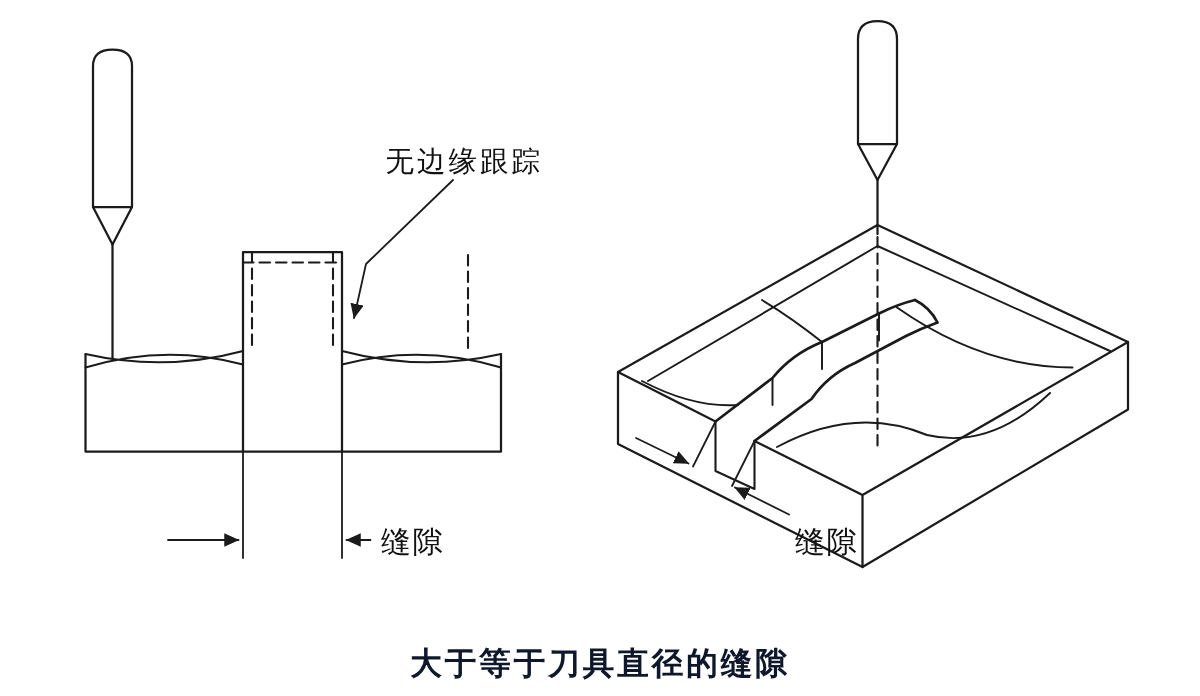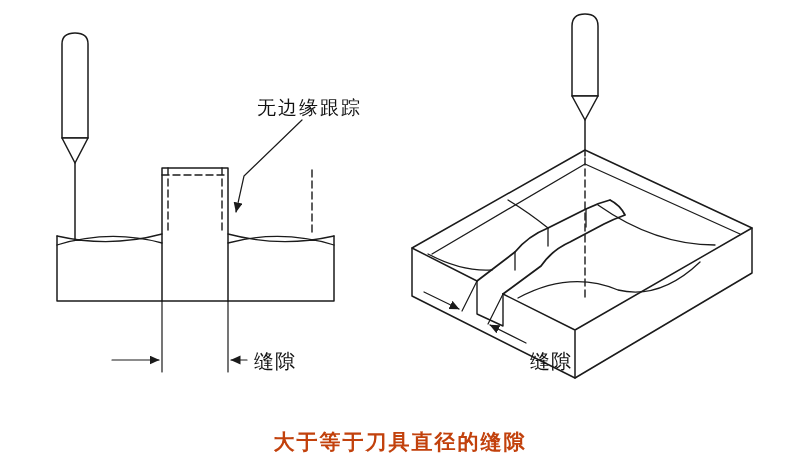--- a/index.html
+++ b/index.html
@@ -93,15 +93,15 @@
                M598,205 Q655,245 715,245
                M508,200 Q528,212 548,228"></path>
 
       <path stroke-width="1.2" d="M477,281 L462,311 M503,294 L488,324"></path>
       <line stroke-width="1.2" x1="424" y1="292" x2="459" y2="309" marker-end="url(#arr)"></line>
       <line stroke-width="1.2" x1="526" y1="343" x2="490" y2="325" marker-end="url(#arr)"></line>
       <text class="lbl" x="530" y="368" stroke="none">缝隙</text>
     </g>
   </svg>
 
-  <div class="caption" style="color: #c2410c;">大于等于刀具直径的缝隙</div>
+  <div class="caption" style="color: #0f172a;">大于等于刀具直径的缝隙</div>
 
 </div>
 
 </body></html>

